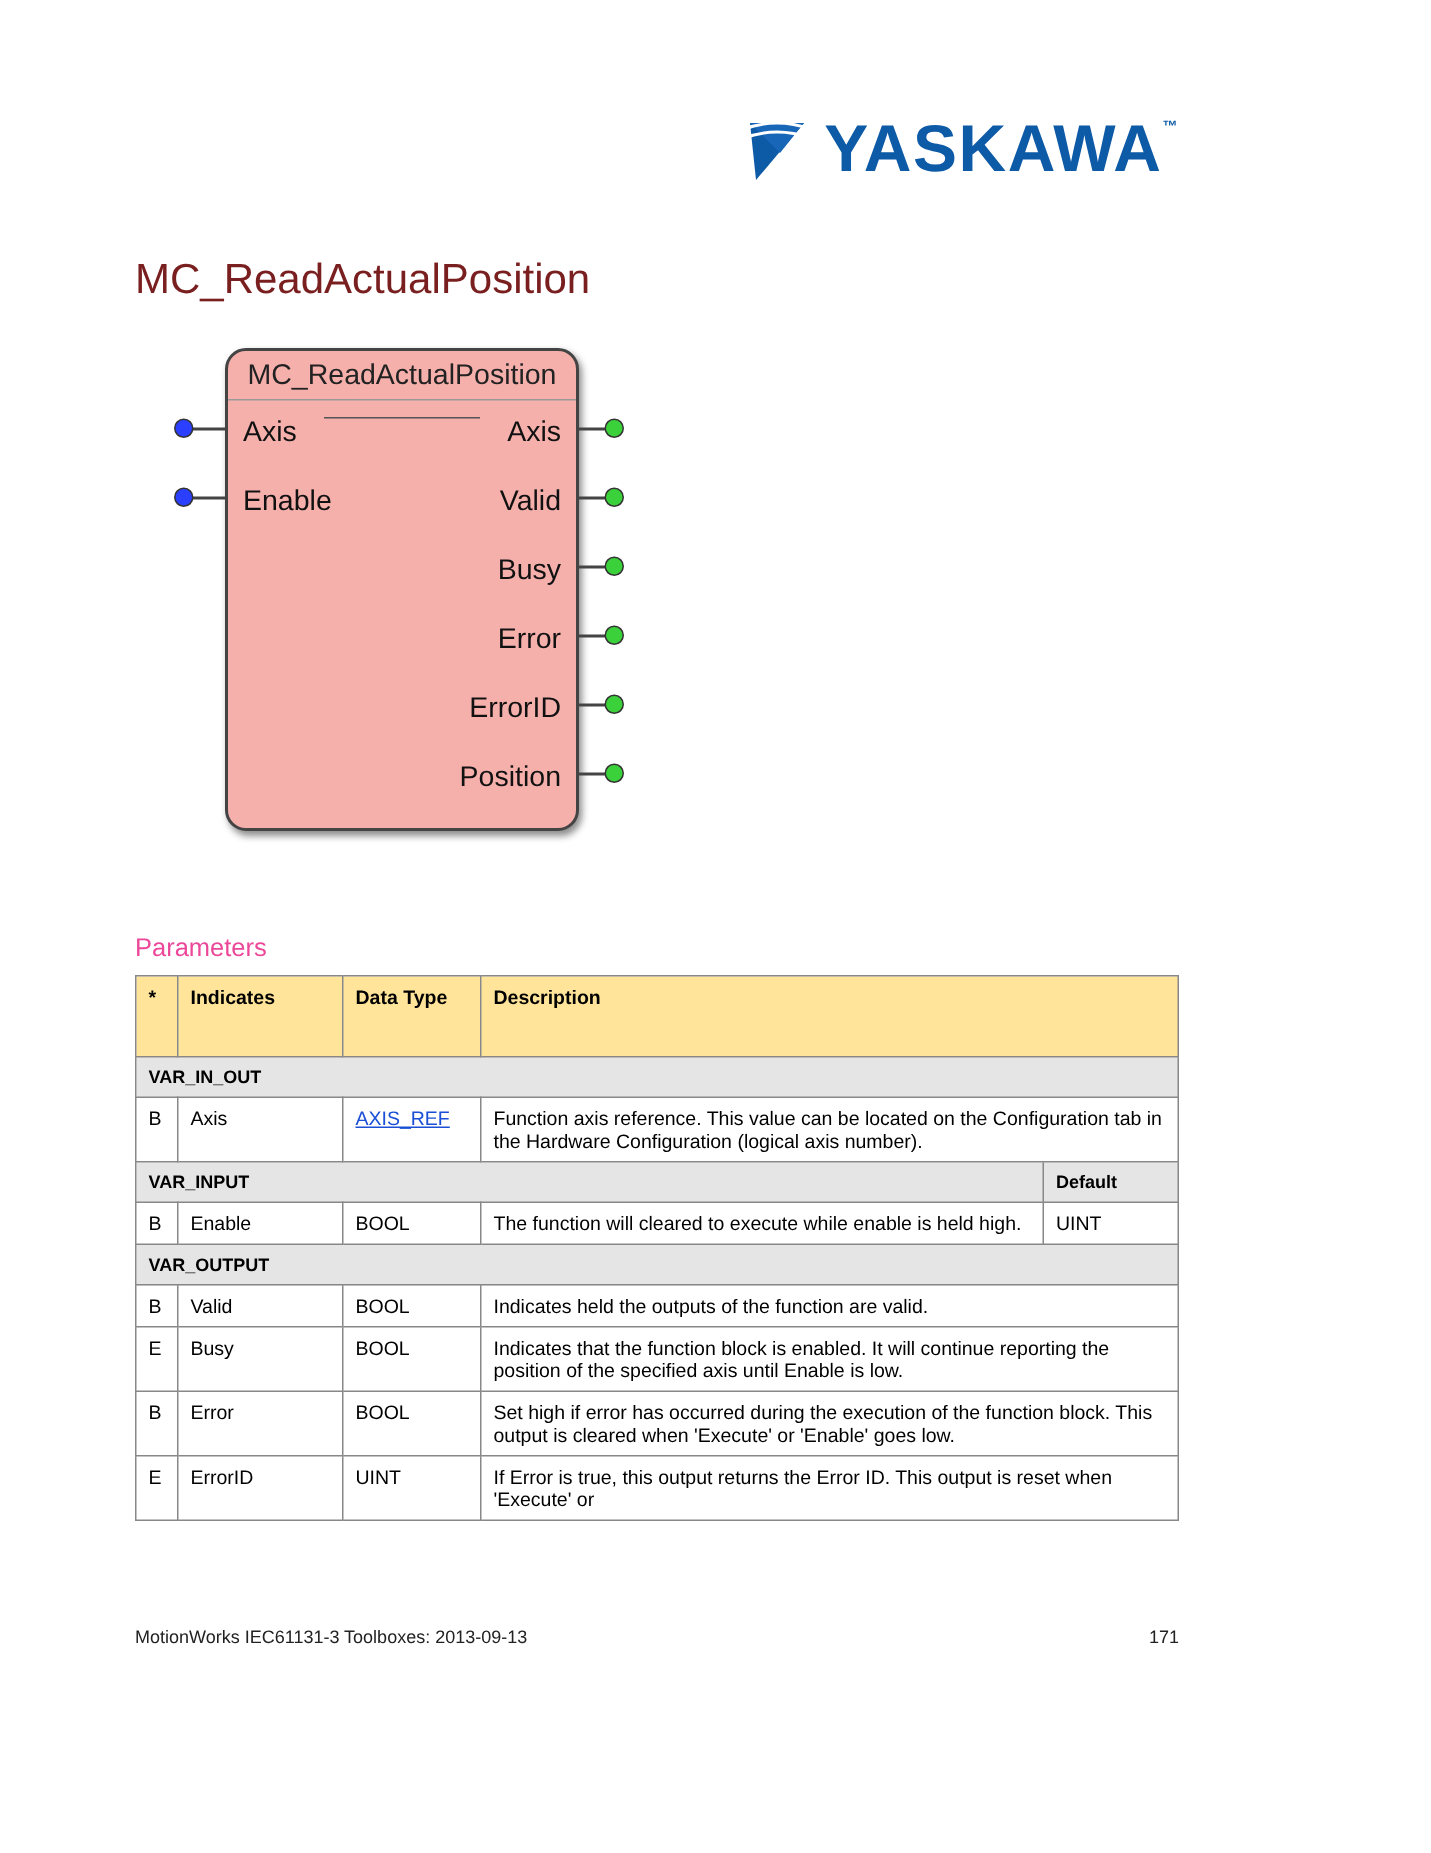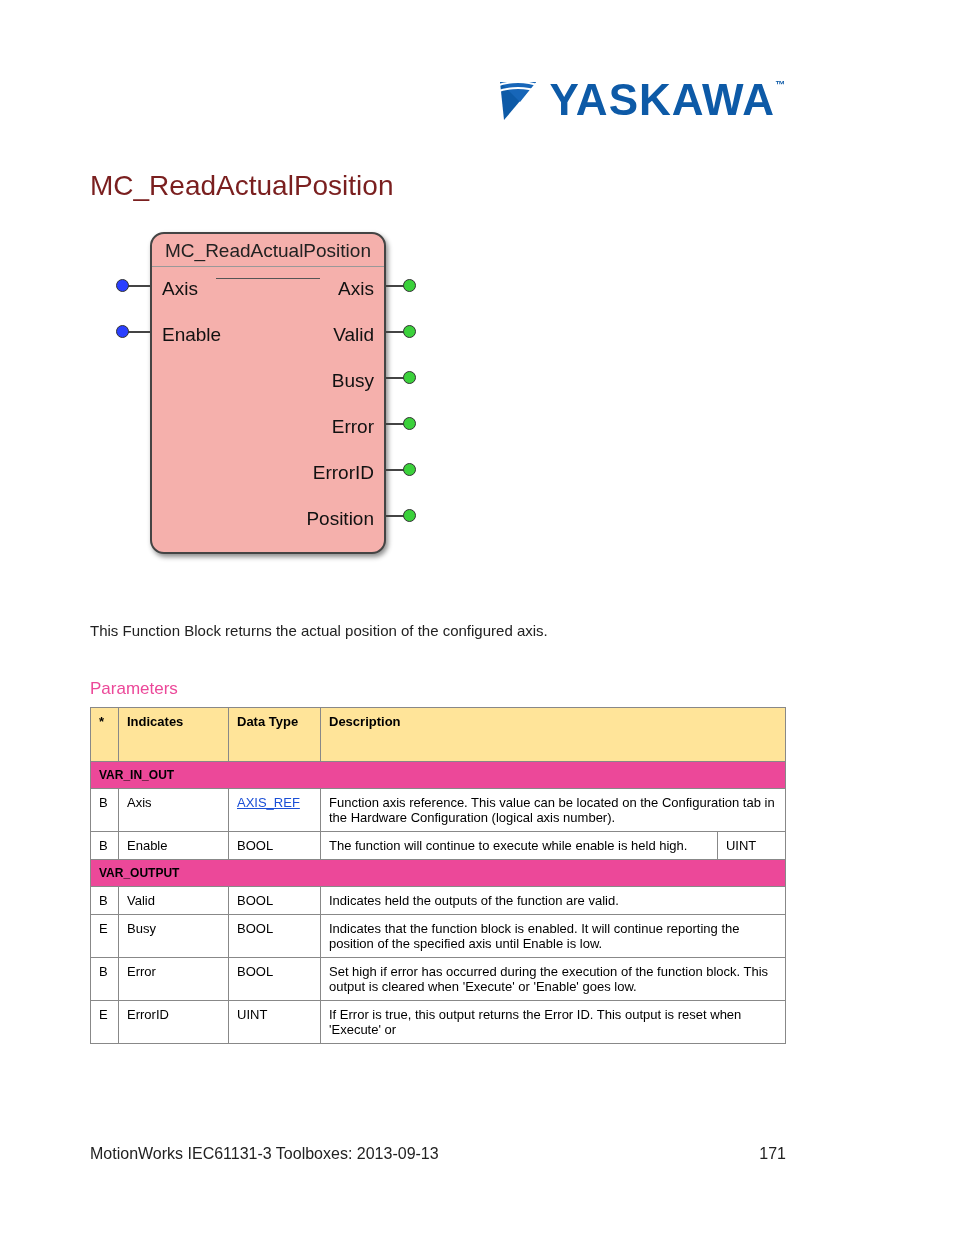--- a/index.html
+++ b/index.html
@@ -130,32 +130,32 @@
     text-align: left;
     vertical-align: top;
   }
   .hdr-row th {
     background: #ffe499;
     font-weight: bold;
     height: 54px;
     vertical-align: middle;
   }
   .section-row td {
-    background: #ec4899;
+    background: #e5e5e5;
     font-weight: bold;
     font-size: 12px;
     padding: 4px 8px;
   }
   .col-star { width: 28px; text-align: center; }
   .col-param { width: 110px; }
   .col-type { width: 92px; }
   a.link { color: #1a4fd6; text-decoration: underline; }
   .footer {
-    margin-top: 101px;
-    font-size: 16px;
+    margin-top: 70px;
+    font-size: 12px;
     color: #222;
     display: flex;
     justify-content: space-between;
   }
 </style>
 </head>
 <body>
 
 <div class="page">
 
@@ -213,21 +213,20 @@
     <div class="port-line" style="left:276px; top:145px; width:19px;"></div>
     <div class="port green" style="left:293px; top:139px;"></div>
     <div class="port-line" style="left:276px; top:191px; width:19px;"></div>
     <div class="port green" style="left:293px; top:185px;"></div>
     <div class="port-line" style="left:276px; top:237px; width:19px;"></div>
     <div class="port green" style="left:293px; top:231px;"></div>
     <div class="port-line" style="left:276px; top:283px; width:19px;"></div>
     <div class="port green" style="left:293px; top:277px;"></div>
   </div>
 
-  <p class="body-text">This Function Block returns the actual position of the configured axis.</p>
 
   <h2 class="section-title">Parameters</h2>
 
   <table class="params">
     <tbody>
         <tr class="hdr-row">
       <th class="col-star">*</th>
       <th class="col-param">Indicates</th>
       <th class="col-type">Data Type</th>
       <th colspan="2">Description</th>
@@ -236,25 +235,29 @@
     <tr class="section-row">
       <td colspan="5">VAR_IN_OUT</td>
     </tr>
     <tr>
       <td class="col-star">B</td>
       <td>Axis</td>
       <td><a href="#" class="link">AXIS_REF</a></td>
       <td colspan="2">Function axis reference.  This value can be located on the Configuration tab in the Hardware Configuration (logical axis number).</td>
     </tr>
 
+    <tr class="section-row">
+      <td colspan="4">VAR_INPUT</td>
+      <td style="width:90px;">Default</td>
+    </tr>
     <tr>
       <td class="col-star">B</td>
       <td>Enable</td>
       <td>BOOL</td>
-      <td>The function will continue to execute while enable is held high.</td>
+      <td>The function will cleared to execute while enable is held high.</td>
       <td>UINT</td>
     </tr>
 
     <tr class="section-row">
       <td colspan="5">VAR_OUTPUT</td>
     </tr>
     <tr>
       <td class="col-star">B</td>
       <td>Valid</td>
       <td>BOOL</td>

